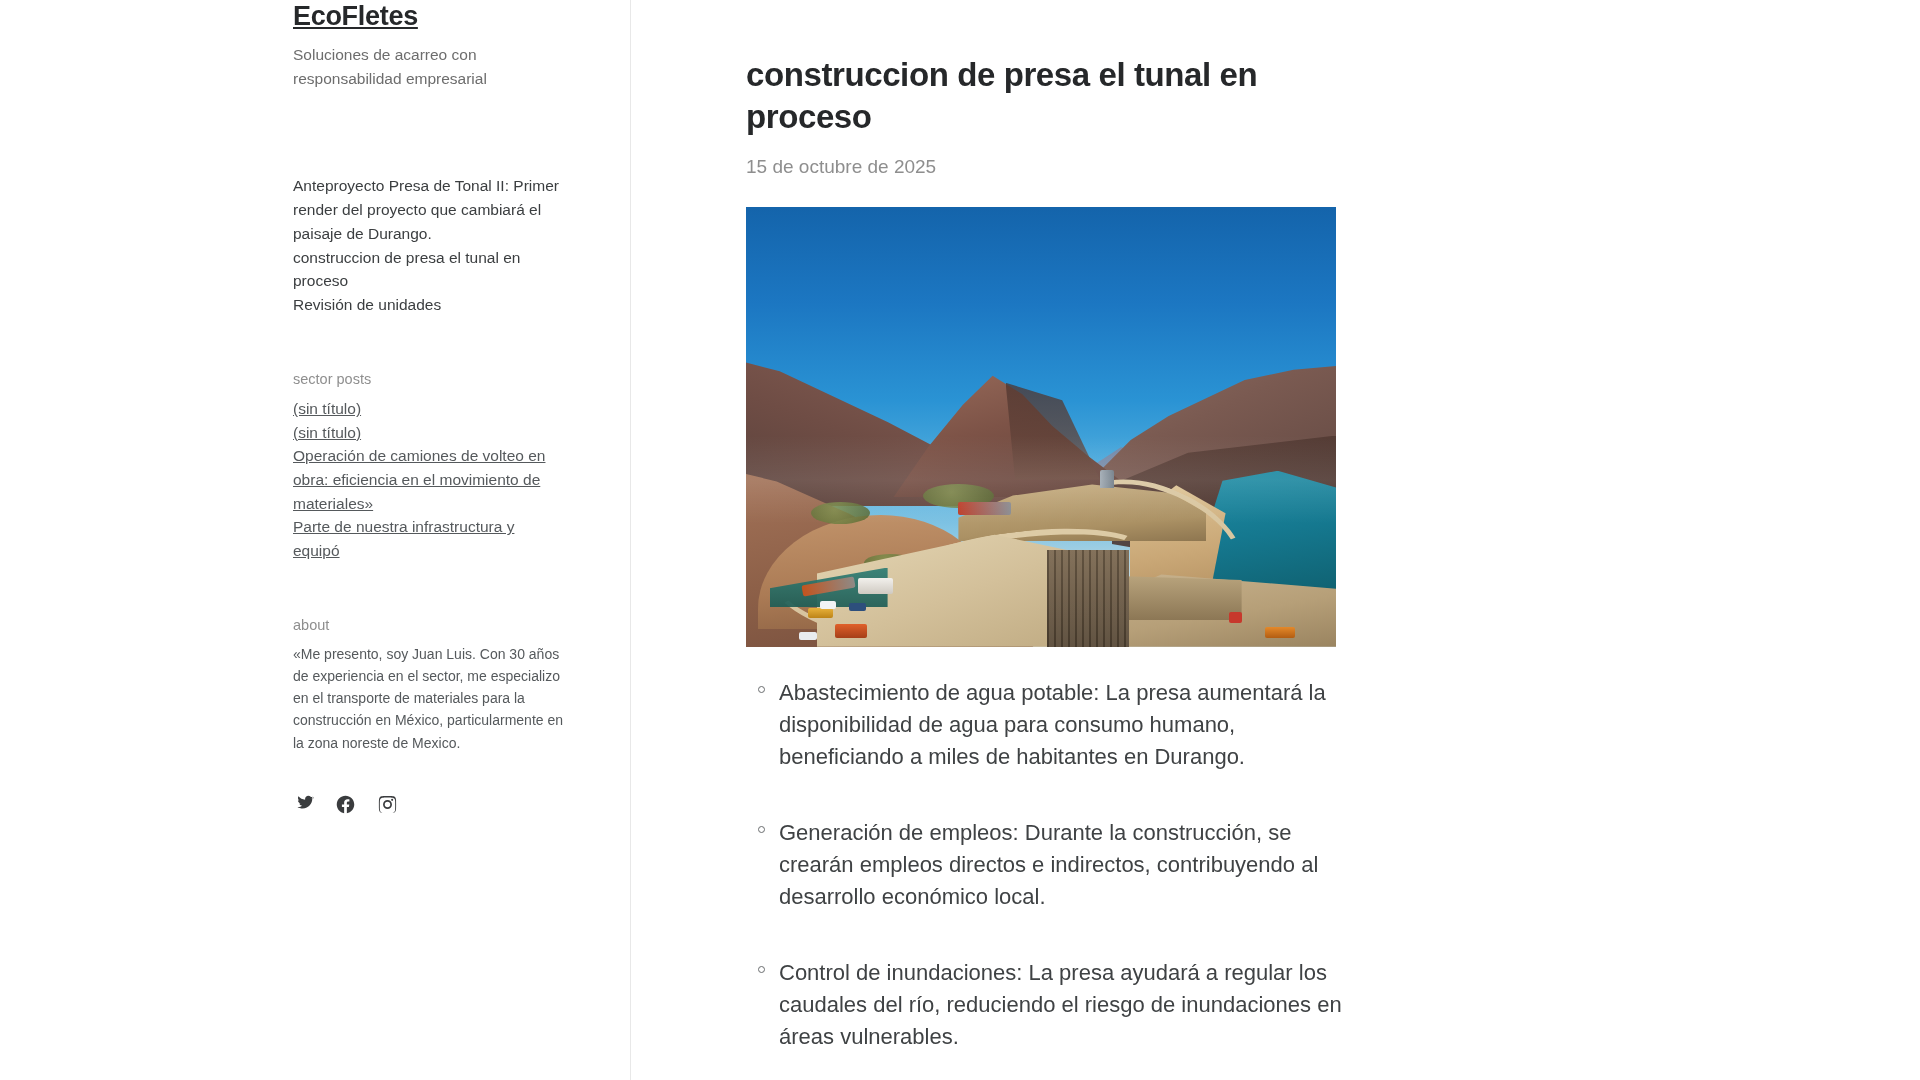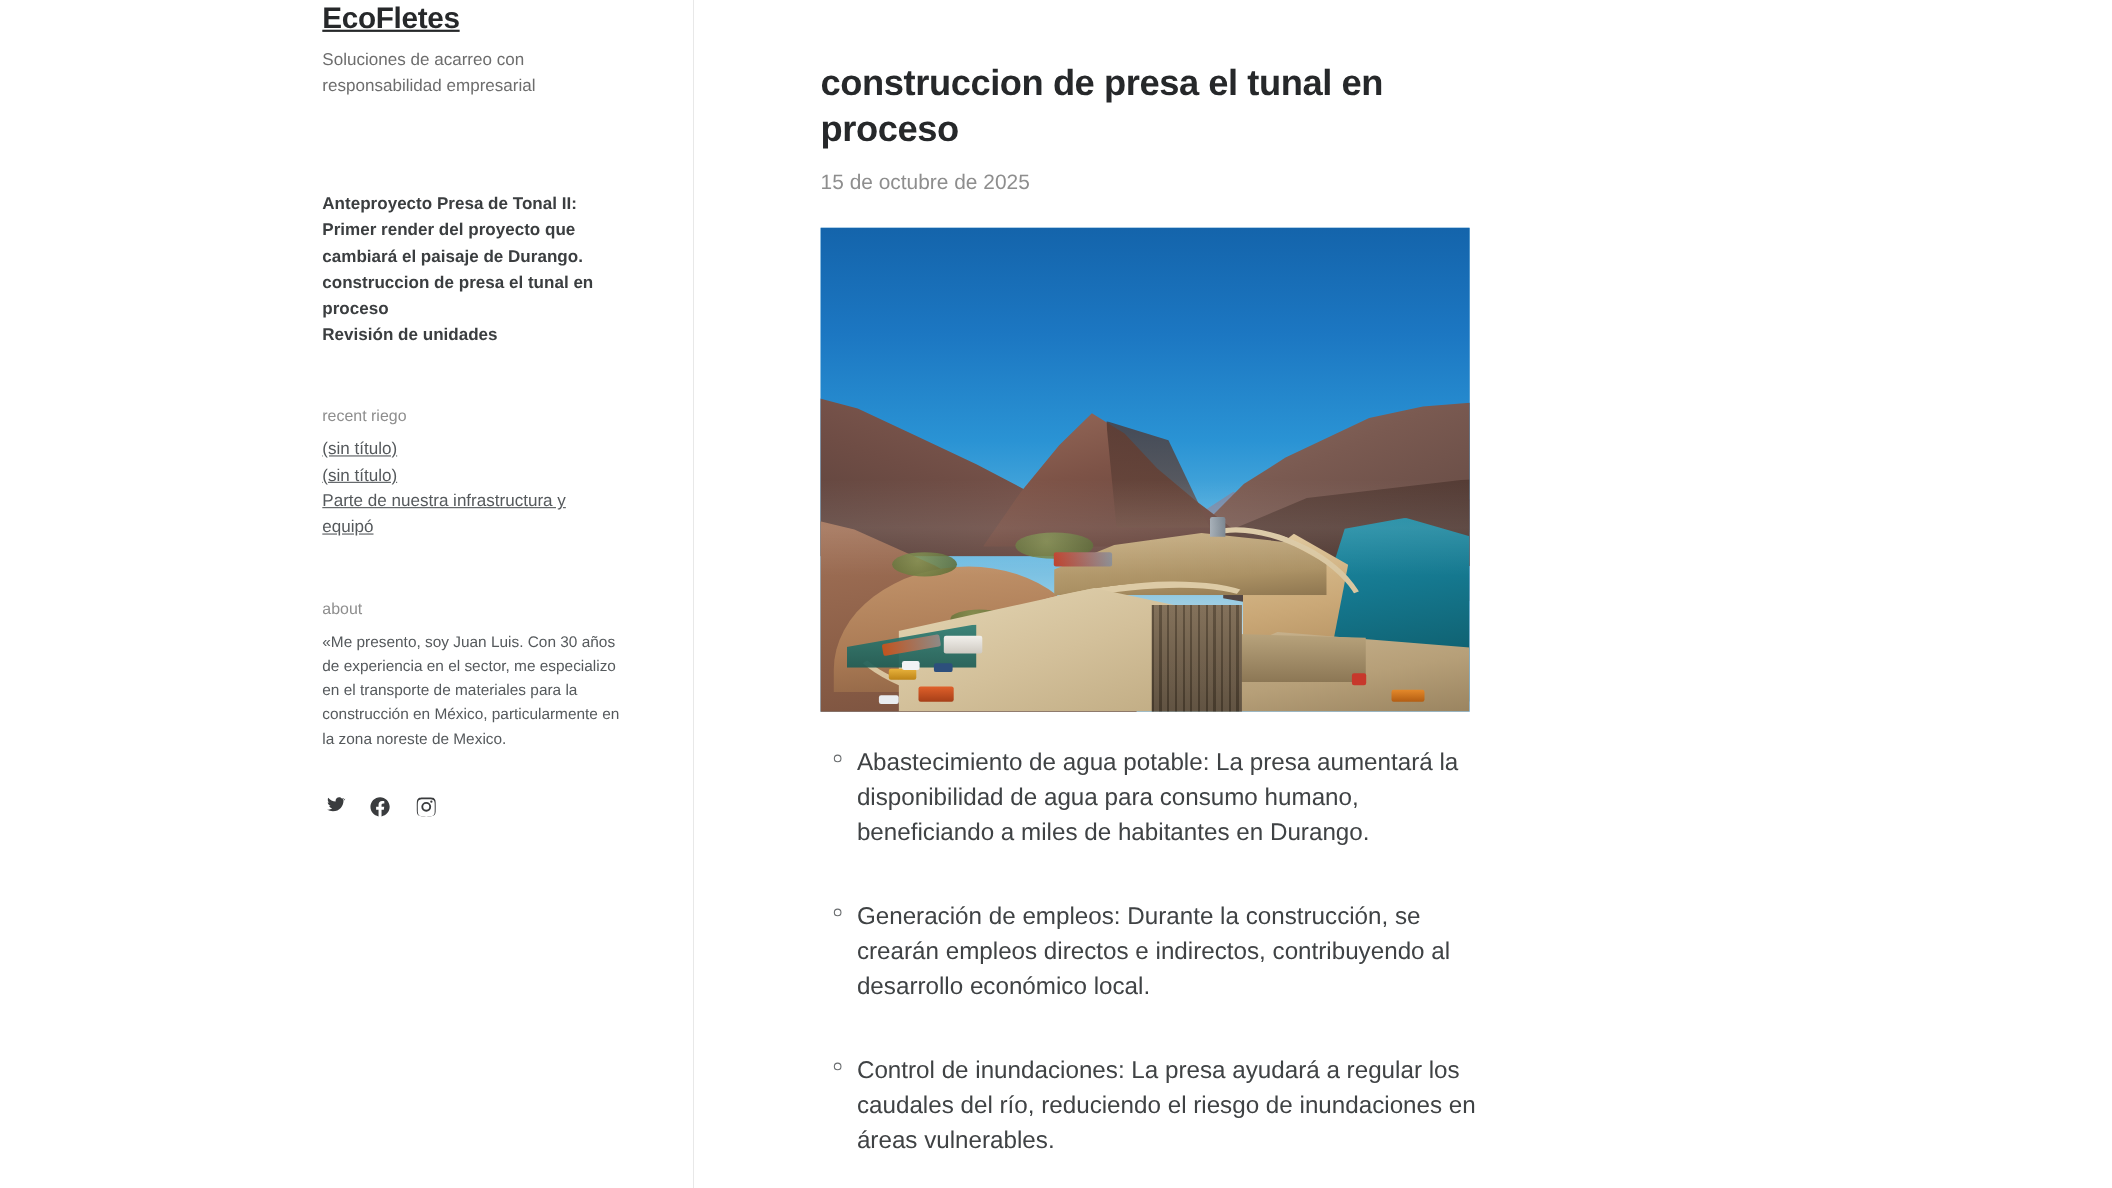--- a/index.html
+++ b/index.html
@@ -58,21 +58,21 @@
   }
 
   .primary-nav {
     margin-top: 83px;
   }
 
   .nav-item {
     display: block;
     font-size: 15.5px;
     line-height: 1.53;
-    font-weight: bold;
+    font-weight: normal;
     color: #3b3e40;
     text-decoration: none;
     max-width: 272px;
   }
 
   .widget-block { max-width: 272px; }
 
   .widget-heading {
     font-size: 14.5px;
     line-height: 1.4;
@@ -442,23 +442,24 @@
 
       <div class="site-tagline">Soluciones de acarreo con responsabilidad empresarial</div>
 
       <nav class="primary-nav">
         <a class="nav-item" href="#">Anteproyecto Presa de Tonal II: Primer render del proyecto que cambiará el paisaje de Durango.</a>
         <a class="nav-item" href="#">construccion de presa el tunal en proceso</a>
         <a class="nav-item" href="#">Revisión de unidades</a>
       </nav>
 
       <section class="widget-block">
-        <div class="widget-heading">recent riego</div>
+        <div class="widget-heading">sector posts</div>
         <a class="widget-link" href="#">(sin título)</a>
         <a class="widget-link" href="#">(sin título)</a>
+        <a class="widget-link" href="#">Operación de camiones de volteo en obra: eficiencia en el movimiento de materiales»</a>
         <a class="widget-link" href="#">Parte de nuestra infrastructura y equipó</a>
       </section>
 
       <section class="widget-block">
         <div class="widget-heading">about</div>
         <p class="about-text">«Me presento, soy Juan Luis. Con 30 años de experiencia en el sector, me especializo en el transporte de materiales para la construcción en México, particularmente en la zona noreste de Mexico.</p>
       </section>
 
       <div class="social-row">
         <a class="social-link" href="#">

